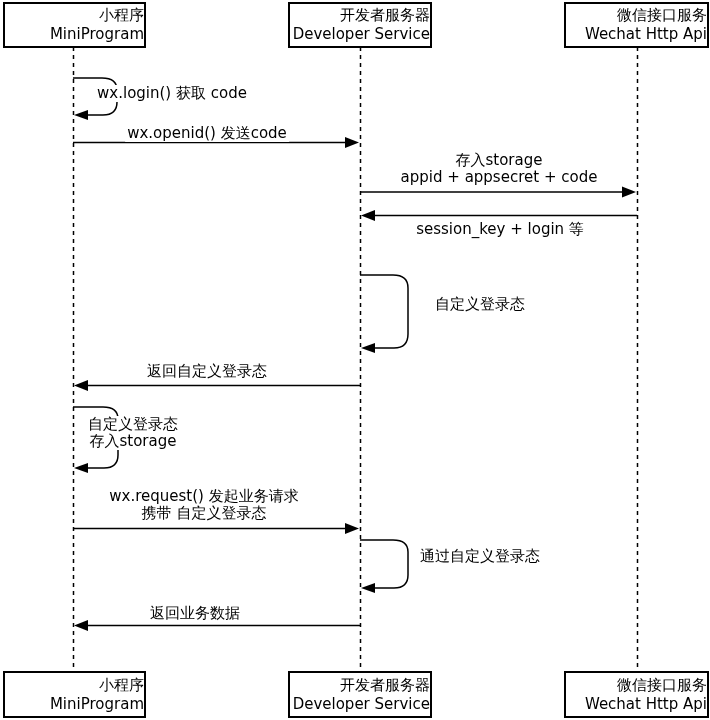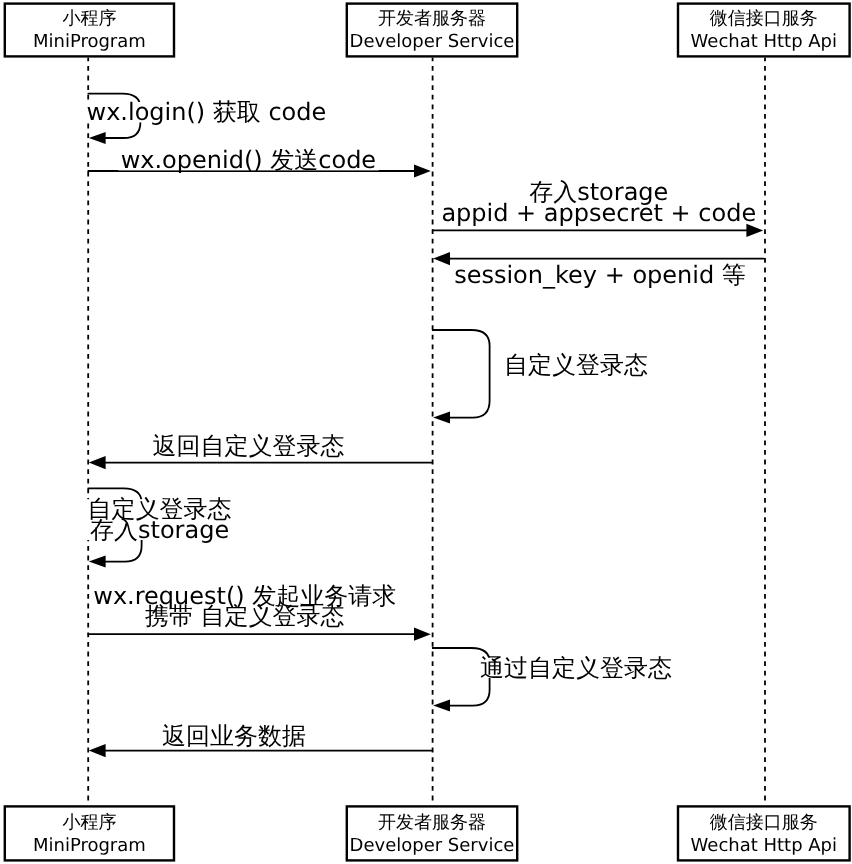--- a/index.html
+++ b/index.html
@@ -19,33 +19,33 @@
     position: absolute;
     left: 0; top: 0;
     width: 710px; height: 720px;
   }
   .actor {
     position: absolute;
     border: 2px solid #000000;
     background: #ffffff;
     display: flex;
     flex-direction: column;
-    align-items: center;
+    align-items: flex-end;
     justify-content: center;
     text-align: center;
     font-size: 15px;
     line-height: 19px;
     z-index: 3;
   }
   .actor span { display: block; white-space: nowrap; }
   .msg-label {
     position: absolute;
     transform: translateX(-50%);
     text-align: center;
-    font-size: 20px;
+    font-size: 15px;
     line-height: 17px;
     white-space: nowrap;
     background: #ffffff;
     z-index: 2;
     padding: 0 2px;
   }
   .msg-label span { display: block; }
 </style>
 </head>
 <body>
@@ -122,21 +122,21 @@
   <div class="msg-label" style="left:207px; top:125px;">
     <span>wx.openid() 发送code</span>
   </div>
 
   <div class="msg-label" style="left:499px; top:152px;">
     <span>存入storage</span>
     <span>appid + appsecret + code</span>
   </div>
 
   <div class="msg-label" style="left:500px; top:221px;">
-    <span>session_key + openid 等</span>
+    <span>session_key + login 等</span>
   </div>
 
   <div class="msg-label" style="left:480px; top:296px;">
     <span>自定义登录态</span>
   </div>
 
   <div class="msg-label" style="left:207px; top:363px;">
     <span>返回自定义登录态</span>
   </div>
 

